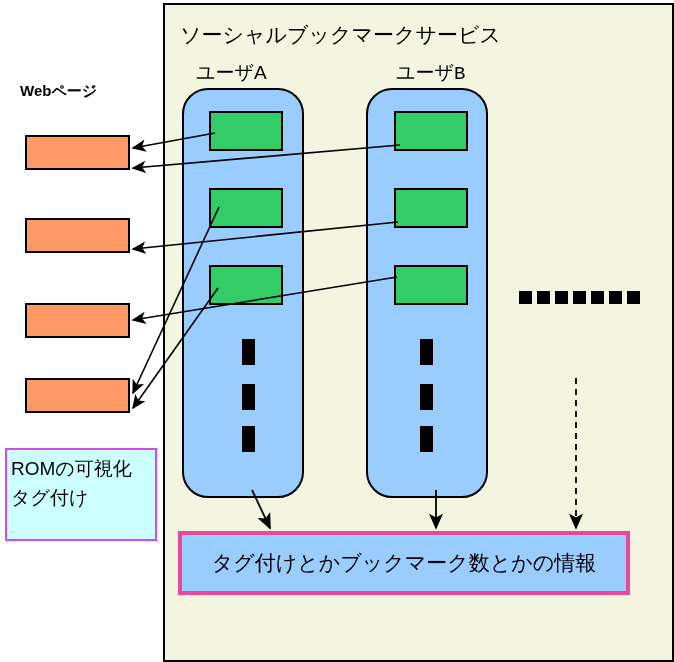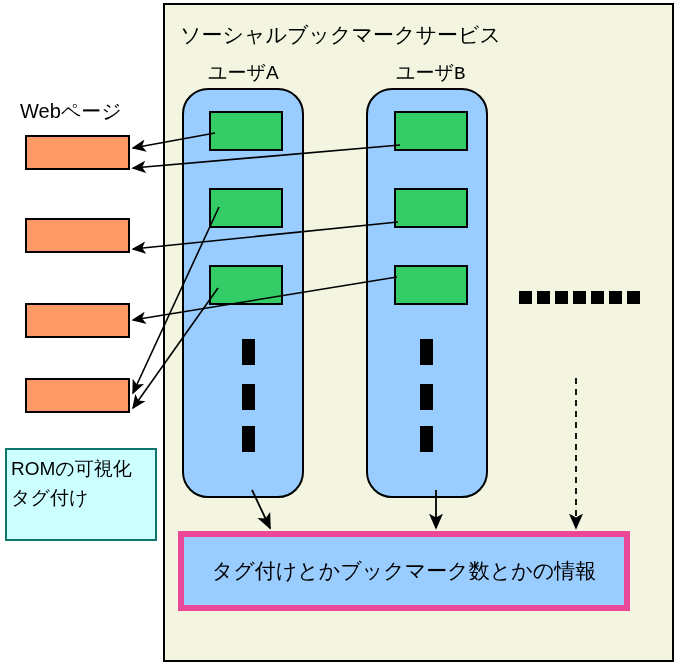--- a/index.html
+++ b/index.html
@@ -15,21 +15,21 @@
     left:163px;top:3px;width:511px;height:659px;
     background:#f4f5e0;border:2px solid #000;
     box-sizing:border-box;
   }
   #service-title{
     left:180px;top:21px;font-size:21px;letter-spacing:0px;white-space:nowrap;font-family:Liberation Serif, serif;
   }
 
   
   .col-heading{font-size:19px;white-space:nowrap;}
-  #user-a-heading{left:208px;top:60px;}
+  #user-a-heading{left:196px;top:60px;}
   #user-b-heading{left:396px;top:60px;font-family:Liberation Mono, monospace;}
 
   
   .user-column{
     width:122px;height:410px;background:#99ccff;
     border:2px solid #000;border-radius:26px;box-sizing:border-box;
   }
   #user-a-column{left:182px;top:88px;}
   #user-b-column{left:366px;top:88px;}
 
@@ -43,34 +43,34 @@
   .dot-sq{width:13px;height:26px;background:#000;}
 
   
   .hdot-sq{width:13px;height:13px;background:#000;}
 
   
   .web-box{
     width:105px;height:35px;background:#ff9966;border:2px solid #000;
     box-sizing:border-box;
   }
-  #web-label{left:20px;top:98px;font-size:20px;white-space:nowrap;}
+  #web-label{left:20px;top:82px;font-size:15px;white-space:nowrap;font-weight:bold;}
 
   
   #legend-box{
     left:5px;top:448px;width:152px;height:93px;
-    background:#ccffff;border:2px solid #0f766e;box-sizing:border-box;
+    background:#ccffff;border:2px solid #d946ef;box-sizing:border-box;
     padding:4px 4px 0 4px;
   }
   #legend-box .legend-line{font-size:19px;line-height:29px;white-space:nowrap;}
 
   
   #info-box{
-    left:178px;top:531px;width:452px;height:80px;
-    background:#99ccff;border:6px solid #ec4899;box-sizing:border-box;
+    left:178px;top:531px;width:452px;height:64px;
+    background:#99ccff;border:4px solid #ec4899;box-sizing:border-box;
     display:flex;align-items:center;justify-content:center;
   }
   #info-box-label{font-size:21px;white-space:nowrap;}
 
   
   #connector-layer{left:0;top:0;width:674px;height:662px;pointer-events:none;}
 </style>
 </head>
 <body>
 

